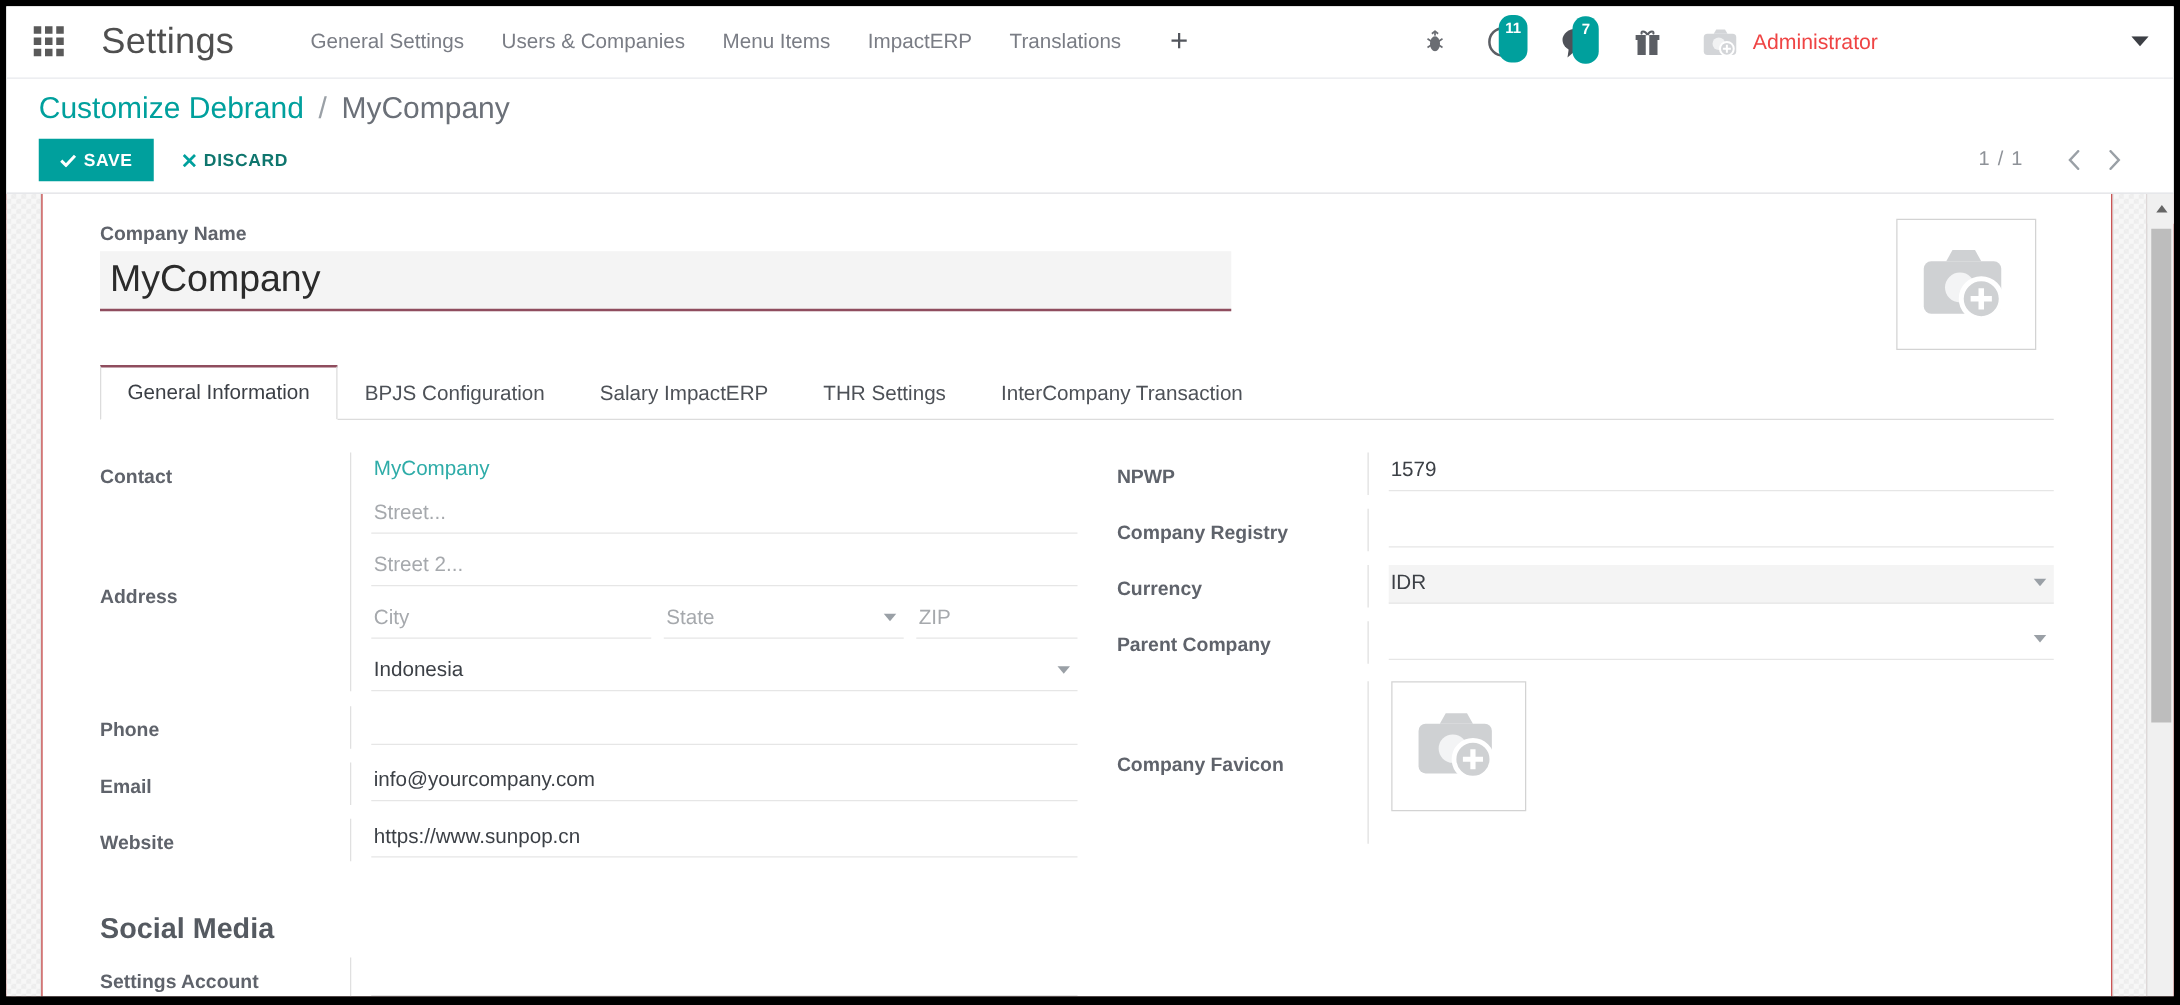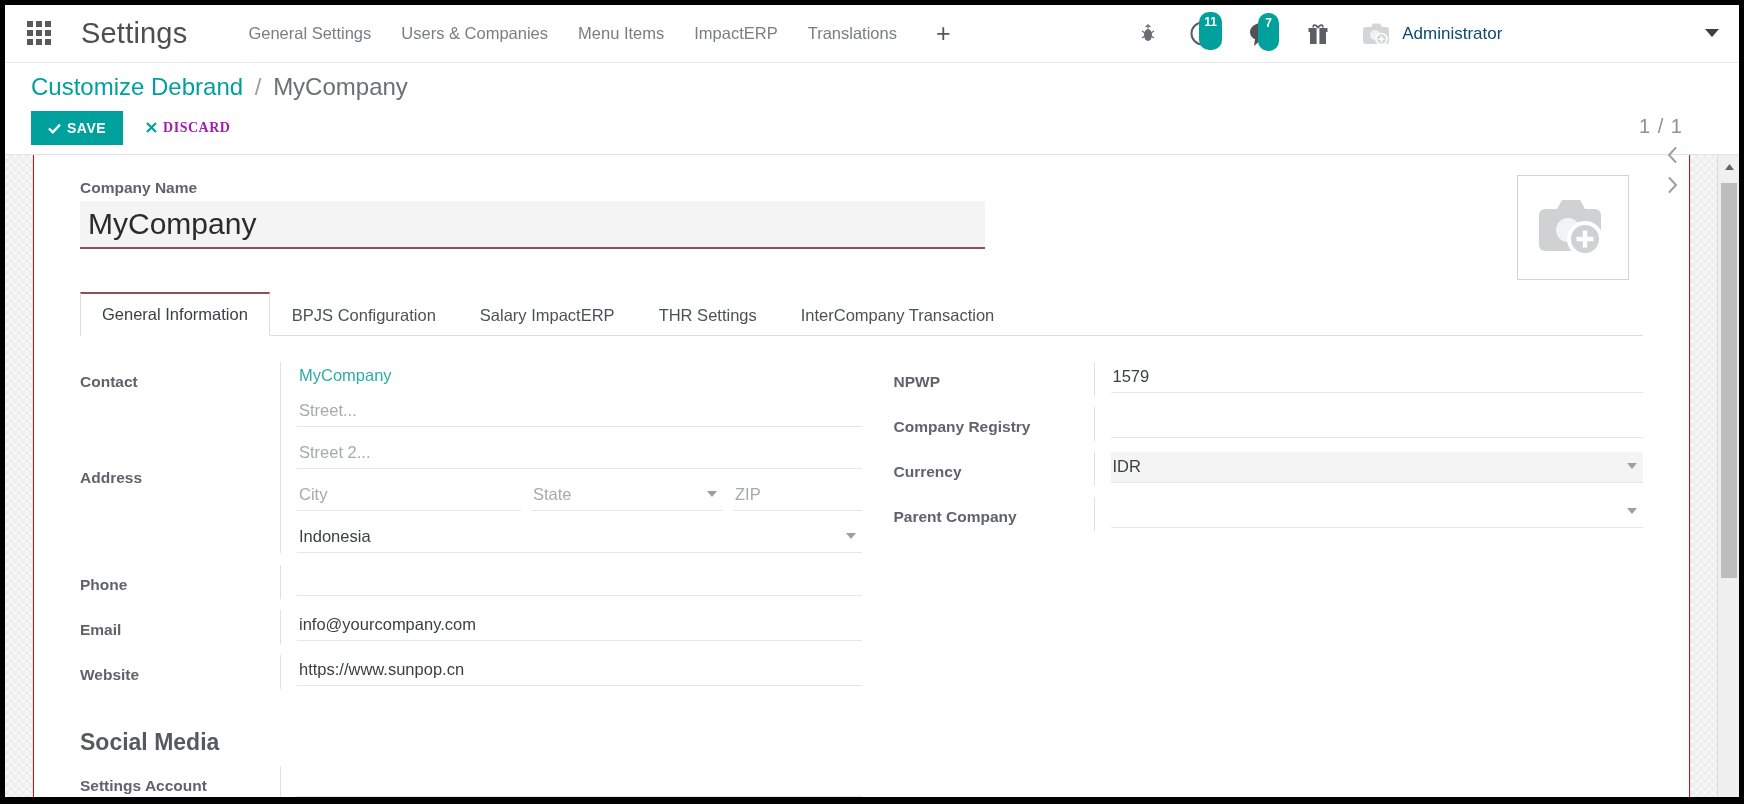--- a/index.html
+++ b/index.html
@@ -65,21 +65,21 @@
     background: #00a09d; color: #fff;
     border-radius: 10px; min-width: 21px; height: 38px;
     font-size: 12px; line-height: 21px; text-align: center;
     padding: 0 5px; font-weight: 600;
   }
   .avatar-wrap { display: flex; align-items: center; padding-left: 18px; cursor: pointer; }
   .avatar {
     width: 28px; height: 28px; margin-right: 12px;
     display:flex; align-items:center; justify-content:center;
   }
-  .user-name { font-size: 17px; color: #0c4a6e; white-space: nowrap; }
+  .user-name { font-size: 17px; color: #ef4444; white-space: nowrap; }
   .nav-caret {
     margin-left: auto; padding: 0 20px 0 30px;
     cursor: pointer; display:flex; align-items:center;
   }
 
   
   .ctrlpanel {
     position: absolute; top: 58px; left: 0; right: 0;
     height: 92px; background: #ffffff;
     border-bottom: 1px solid #dfe2e6;
@@ -93,28 +93,28 @@
   .breadcrumb .bc-sep { color: #9aa0a6; margin: 0 5px; }
   .breadcrumb .bc-cur { color: #6b7078; }
 
   .btnrow { position: absolute; left: 26px; top: 48px; display: flex; align-items: center; }
   .btn-save {
     background: #00a09d; color: #fff; border: none;
     font-size: 14px; font-weight: 700; letter-spacing: .5px;
     padding: 9px 17px; cursor: pointer; font-family: inherit;
   }
   .btn-discard {
-    background: transparent; color: #a21caf; border: none;
+    background: transparent; color: #0f766e; border: none;
     font-size: 14px; font-weight: 700; letter-spacing: .5px;
-    padding: 9px 14px; margin-left: 9px; cursor: pointer; font-family: Liberation Serif, serif; text-align: center;
+    padding: 9px 14px; margin-left: 9px; cursor: pointer; font-family: Liberation Sans, sans-serif; text-align: center;
   }
   .pager {
     position: absolute; right: 34px; top: 52px;
     display: flex; align-items: center; gap: 4px;
-    font-size: 20px; color: #8e9298; flex-direction: column;
+    font-size: 16px; color: #8e9298;
   }
   .pager .pcount { margin-right: 22px; letter-spacing: 1px; }
   .pager .parrow {
     width: 28px; height: 26px; display:flex; align-items:center; justify-content:center;
     cursor: pointer; color:#9aa0a6;
   }
 
   
   .bodyarea {
     position: absolute; top: 150px; left: 0; right: 0; bottom: 0;
@@ -486,20 +486,34 @@
             <div class="frow" style="margin-top:11px">
               <div class="flabel">Parent Company</div>
               <div class="fval">
                 <div class="select-wrap">
                   <input class="fld" value="" style="">
                   <span class="caret-sm"></span>
                 </div>
               </div>
             </div>
 
+            <div class="frow" style="margin-top:14px">
+              <div class="flabel">Company Favicon</div>
+              <div class="fval" style="border-left:1px solid #e0e0e0; min-height:130px">
+                <div class="logo-box" style="position:relative;right:auto;top:0;width:108px;height:104px;margin-left:2px">
+                  <svg width="70" height="64" viewBox="0 0 74 66">
+                    <rect x="3" y="14" width="62" height="42" rx="6" fill="#cfd1d3"></rect>
+                    <path d="M21 14 L26 5 L44 5 L49 14 Z" fill="#cfd1d3"></path>
+                    <circle cx="32" cy="35" r="12" fill="#f3f4f5"></circle>
+                    <circle cx="49" cy="44" r="16" fill="#cfd1d3" stroke="#ffffff" stroke-width="4"></circle>
+                    <path d="M49 35.5 L49 52.5 M40.5 44 L57.5 44" stroke="#ffffff" stroke-width="4.4"></path>
+                  </svg>
+                </div>
+              </div>
+            </div>
 
           </div>
         </div>
 
         <div class="sec-title">Social Media</div>
 
         <div class="form-cols" style="margin-top:4px">
           <div class="col left">
             <div class="frow">
               <div class="flabel">Settings Account</div>

